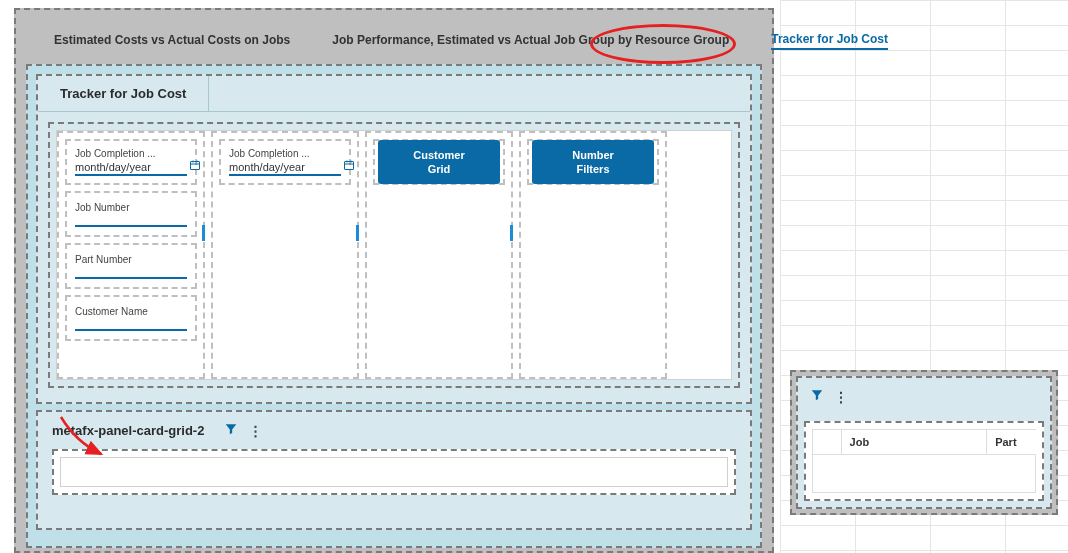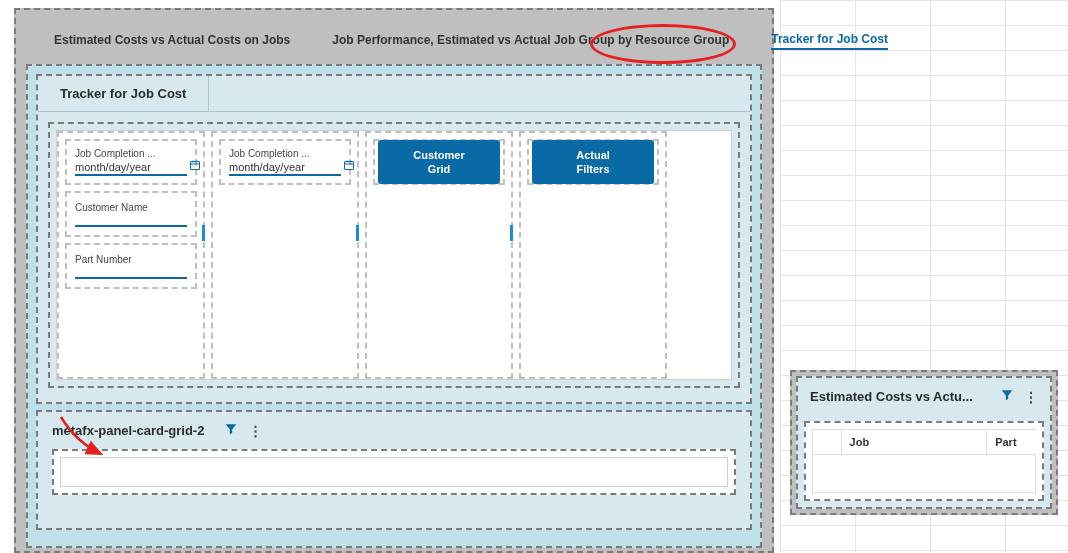--- a/index.html
+++ b/index.html
@@ -282,25 +282,29 @@
                   <svg width="12" height="12" viewBox="0 0 24 24" fill="none" stroke="#0a6aa5" stroke-width="2">
                       <rect x="3" y="5" width="18" height="16" rx="1"></rect>
                       <line x1="3" y1="10" x2="21" y2="10"></line>
                       <line x1="8" y1="3" x2="8" y2="7"></line>
                       <line x1="16" y1="3" x2="16" y2="7"></line>
                     </svg>
                 </span>
               </div>
             </div>
             <div class="field-box">
-              <div class="field-label">Customer Name</div>
+              <div class="field-label">Job Number</div>
               <div class="field-value empty"></div>
             </div>
             <div class="field-box">
               <div class="field-label">Part Number</div>
+              <div class="field-value empty"></div>
+            </div>
+            <div class="field-box">
+              <div class="field-label">Customer Name</div>
               <div class="field-value empty"></div>
             </div>
             <div class="resize-handle"></div>
           </div>
 
           <div class="col">
             <div class="field-box">
               <div class="field-label">Job Completion ...</div>
               <div class="field-value">
                 <span>month/day/year</span>
@@ -323,21 +327,21 @@
                 <div>Customer</div>
                 <div>Grid</div>
               </div>
             </div>
             <div class="resize-handle"></div>
           </div>
 
           <div class="col">
             <div class="field-box" style="padding:3px;">
               <div class="btn">
-                <div>Actual</div>
+                <div>Number</div>
                 <div>Filters</div>
               </div>
             </div>
           </div>
 
         </div>
       </div>
     </div>
 
     <div class="card small">
@@ -367,21 +371,20 @@
     <marker id="ah" markerWidth="8" markerHeight="8" refX="6" refY="3" orient="auto">
       <path d="M0,0 L7,3 L0,6 Z" fill="#e62020"></path>
     </marker>
   </defs>
   <path d="M5,5 Q20,30 45,42" stroke="#e62020" stroke-width="2.5" fill="none" marker-end="url(#ah)"></path>
 </svg>
 
 <div class="side-panel">
   <div class="side-inner">
     <div class="side-header">
-      <div class="side-title">Estimated Costs vs Actu...</div>
       <div class="small-icons">
         <span class="funnel-icon">
           <svg width="14" height="14" viewBox="0 0 24 24" fill="#0a6aa5">
               <path d="M3 4h18l-7 9v6l-4 2v-8L3 4z"></path>
             </svg>
         </span>
         <span class="dots-icon">⋮</span>
       </div>
     </div>
     <div class="side-body">

